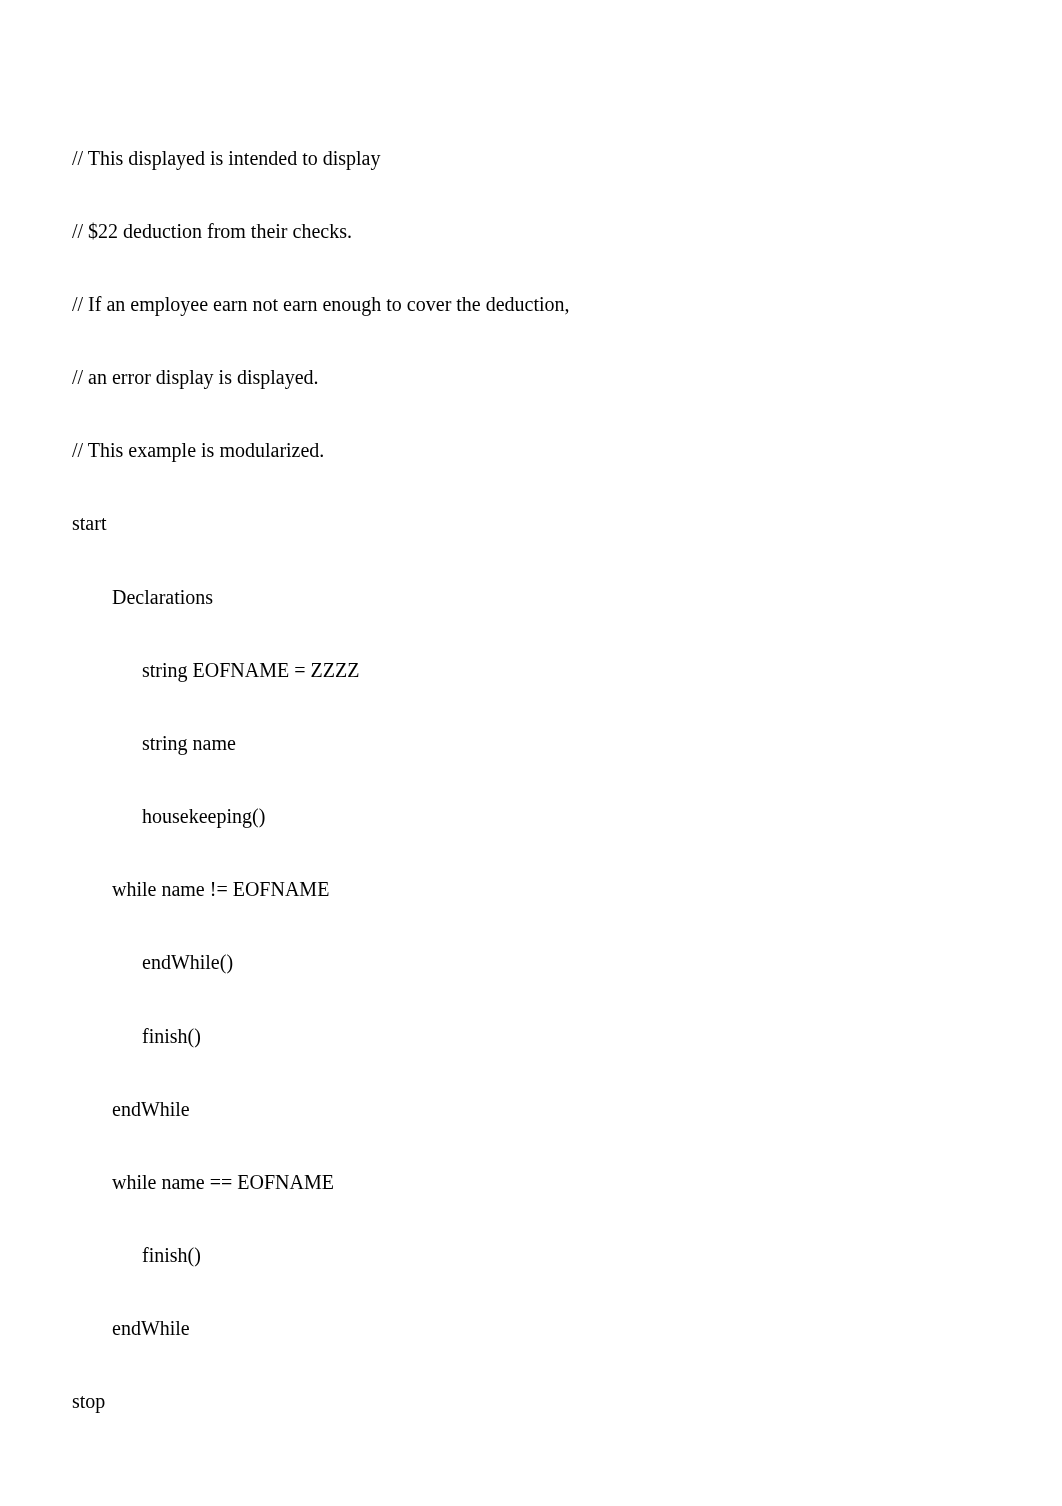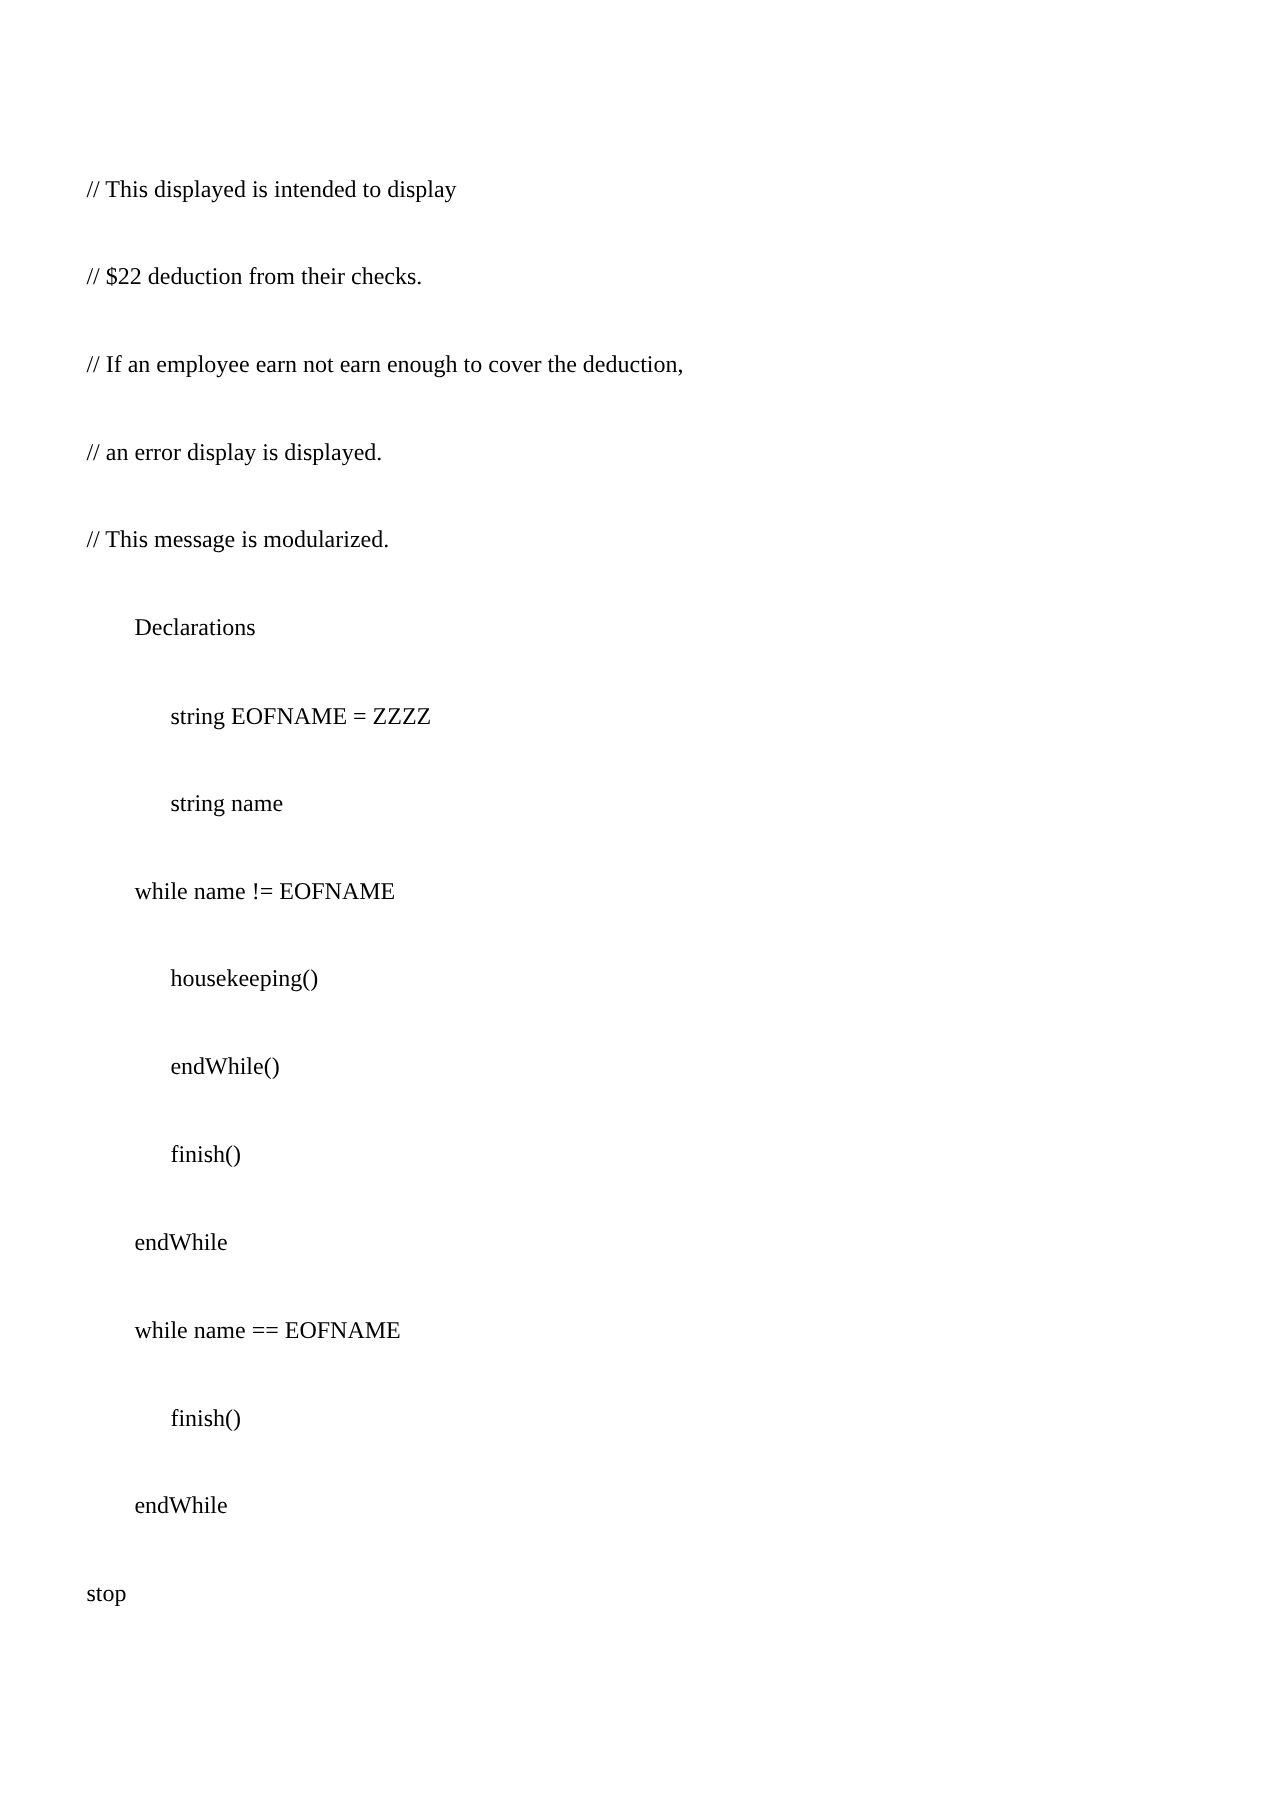--- a/index.html
+++ b/index.html
@@ -23,26 +23,27 @@
   </style>
 </head>
 <body>
 
 <div class="page">
   <div class="clear-region">
     <span class="line">// This displayed is intended to display</span>
     <span class="line">// $22 deduction from their checks.</span>
     <span class="line">// If an employee earn not earn enough to cover the deduction,</span>
     <span class="line">// an error display is displayed.</span>
-    <span class="line">// This message is modularized.</span>
+    <span class="line">// This example is modularized.</span>
+    <span class="line">start</span>
     <span class="line">        Declarations</span>
     <span class="line">              string EOFNAME = ZZZZ</span>
     <span class="line">              string name</span>
+    <span class="line">              housekeeping()</span>
     <span class="line">        while name != EOFNAME</span>
-    <span class="line">              housekeeping()</span>
     <span class="line">              endWhile()</span>
     <span class="line">              finish()</span>
     <span class="line">        endWhile</span>
     <span class="line">        while name == EOFNAME</span>
     <span class="line">              finish()</span>
     <span class="line">        endWhile</span>
     <span class="line">stop</span>
     <span class="line"></span>
     
     

